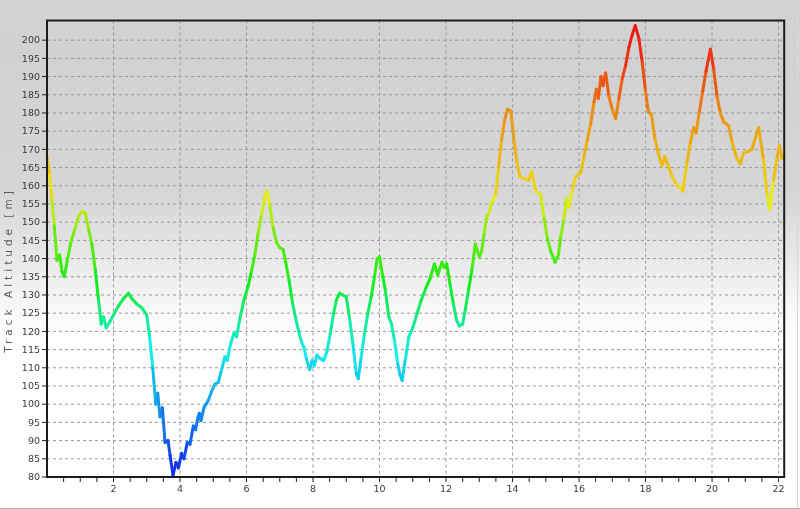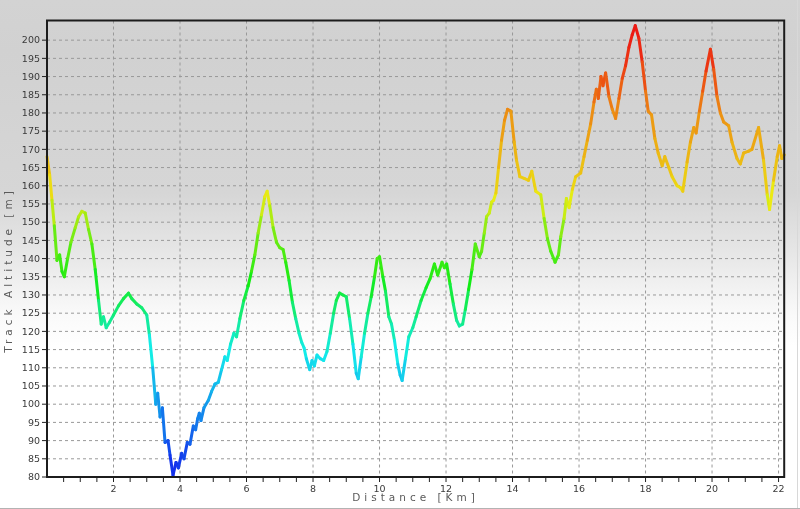--- a/index.html
+++ b/index.html
@@ -399,15 +399,14 @@
         <text x="313.0171402796572" y="491.5" text-anchor="middle" font-size="9.5" fill="#3a3a3a">8</text>
         <text x="379.5214253495715" y="491.5" text-anchor="middle" font-size="9.5" fill="#3a3a3a">10</text>
         <text x="446.02571041948585" y="491.5" text-anchor="middle" font-size="9.5" fill="#3a3a3a">12</text>
         <text x="512.5299954894001" y="491.5" text-anchor="middle" font-size="9.5" fill="#3a3a3a">14</text>
         <text x="579.0342805593144" y="491.5" text-anchor="middle" font-size="9.5" fill="#3a3a3a">16</text>
         <text x="645.5385656292286" y="491.5" text-anchor="middle" font-size="9.5" fill="#3a3a3a">18</text>
         <text x="712.042850699143" y="491.5" text-anchor="middle" font-size="9.5" fill="#3a3a3a">20</text>
         <text x="778.5471357690573" y="491.5" text-anchor="middle" font-size="9.5" fill="#3a3a3a">22</text>
       </g>
     </svg>
-  <div class="axis-title x-title">Distance [Km]</div>
   <div class="axis-title y-title">Track Altitude [m]</div>
 </div>
 
 </body></html>

